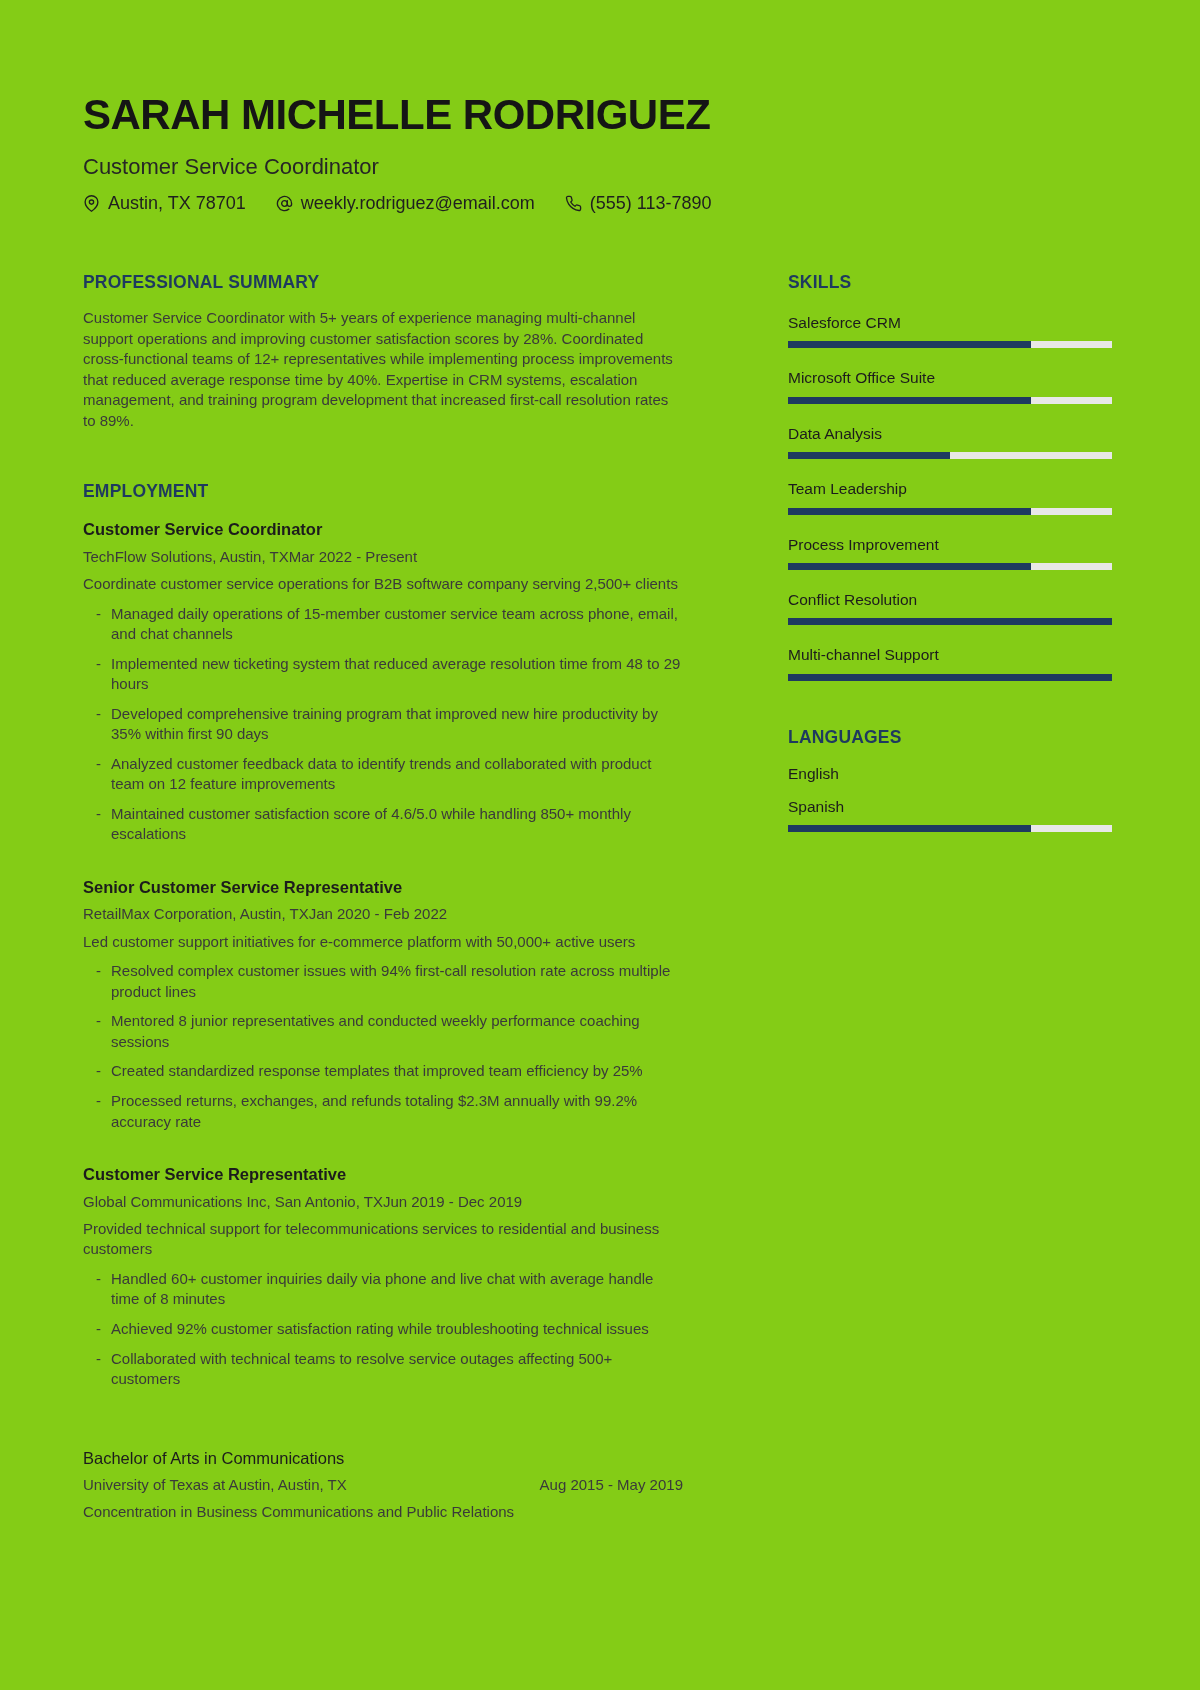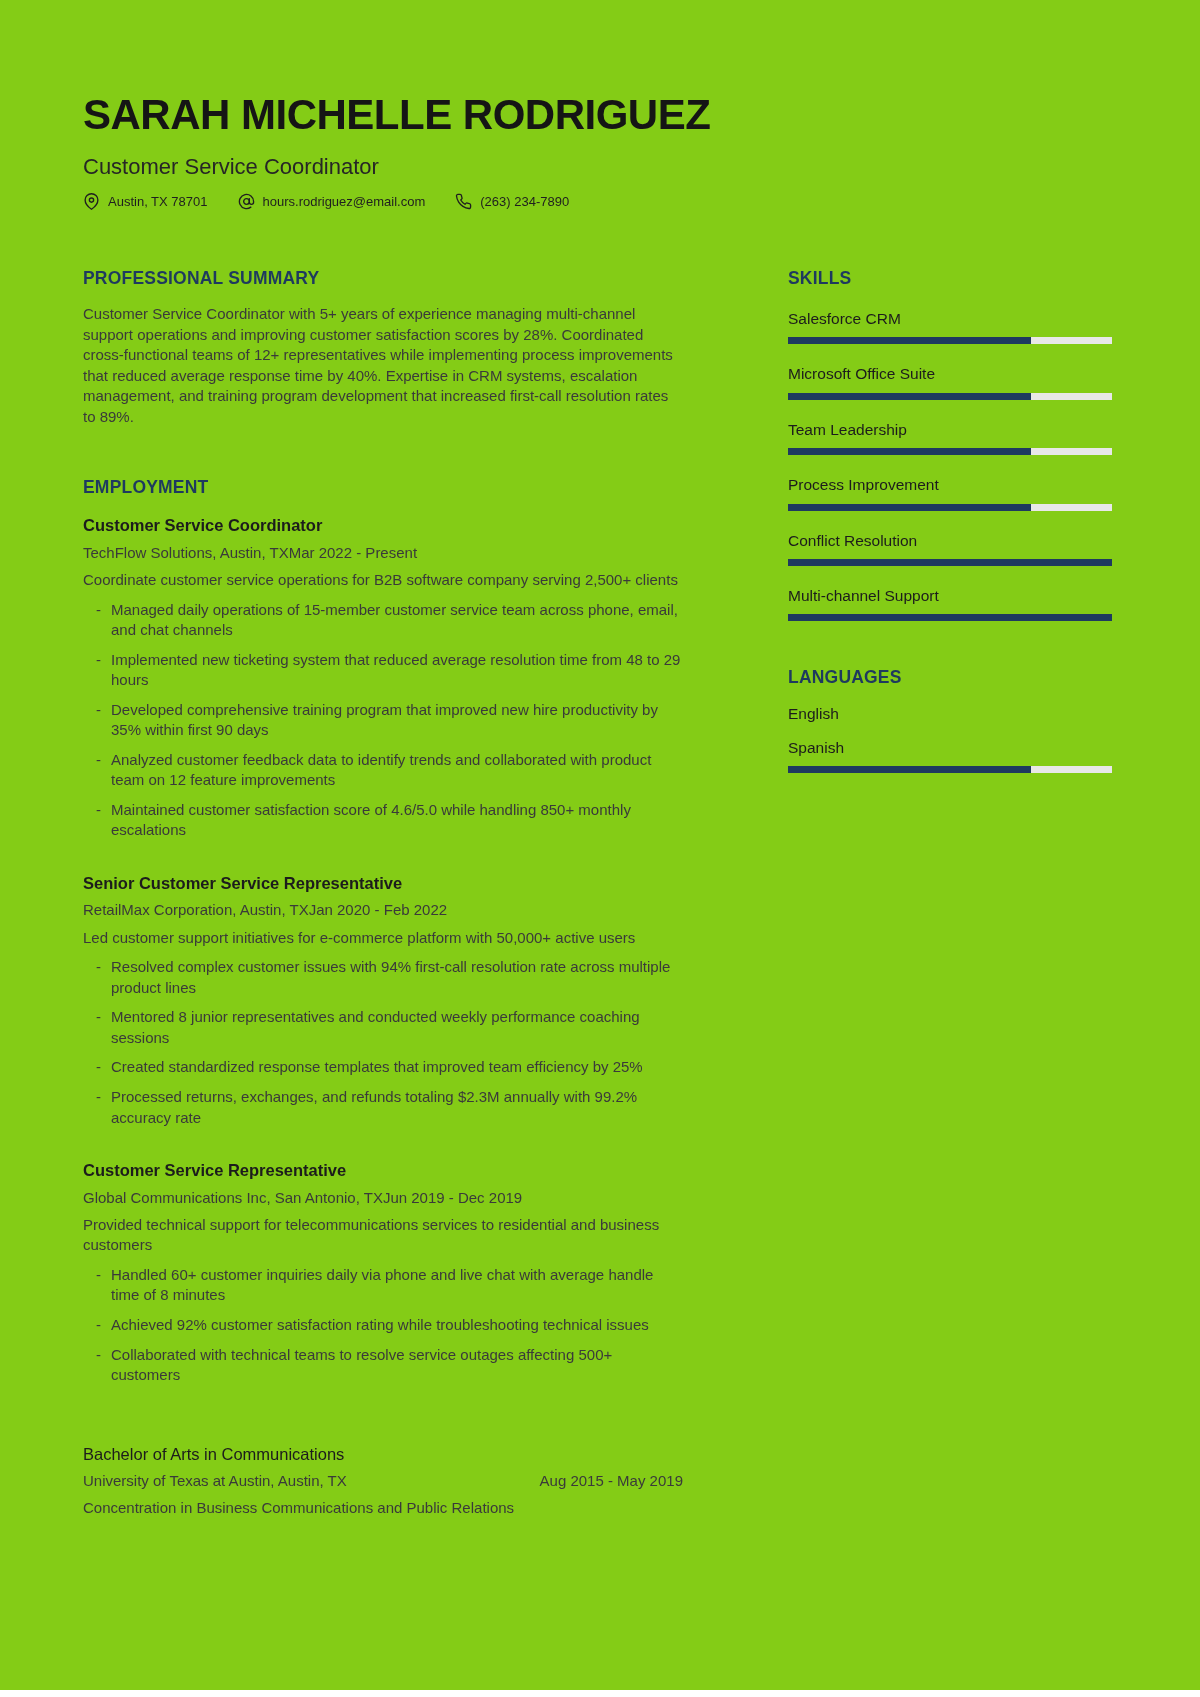--- a/index.html
+++ b/index.html
@@ -28,21 +28,21 @@
     font-size: 22px;
     font-weight: 400;
     color: #262626;
     line-height: 1.25;
   }
   .contact-row {
     margin-top: 13px;
     display: flex;
     align-items: center;
     gap: 30px;
-    font-size: 13px;
+    font-size: 18px;
     color: #1f1f1f;
   }
   .contact-item { display: flex; align-items: center; gap: 8px; }
   .cicon { width: 17px; height: 17px; display: inline-block; flex: 0 0 auto; color: #1f1f1f; }
   .cicon svg { width: 100%; height: 100%; display: block; }
 
   .content {
     display: flex;
     margin-top: 58px;
     padding: 0 88px 0 83px;
@@ -178,29 +178,29 @@
         </span>
         <span>Austin, TX 78701</span>
       </span>
       <span class="contact-item">
         <span class="cicon">
           <svg viewBox="0 0 24 24" fill="none" stroke="currentColor" stroke-width="1.9" stroke-linecap="round" stroke-linejoin="round">
               <circle cx="12" cy="12" r="4"></circle>
               <path d="M16 8v5a3 3 0 0 0 6 0v-1a10 10 0 1 0-3.92 7.94"></path>
             </svg>
         </span>
-        <span>hours.rodriguez@email.com</span>
+        <span>weekly.rodriguez@email.com</span>
       </span>
       <span class="contact-item">
         <span class="cicon">
           <svg viewBox="0 0 24 24" fill="none" stroke="currentColor" stroke-width="1.9" stroke-linecap="round" stroke-linejoin="round">
               <path d="M22 16.92v3a2 2 0 0 1-2.18 2 19.79 19.79 0 0 1-8.63-3.07 19.5 19.5 0 0 1-6-6 19.79 19.79 0 0 1-3.07-8.67A2 2 0 0 1 4.11 2h3a2 2 0 0 1 2 1.72c.12.96.37 1.9.72 2.81a2 2 0 0 1-.45 2.11L8.09 9.91a16 16 0 0 0 6 6l1.27-1.27a2 2 0 0 1 2.11-.45c.91.35 1.85.6 2.81.72A2 2 0 0 1 22 16.92z"></path>
             </svg>
         </span>
-        <span>(263) 234-7890</span>
+        <span>(555) 113-7890</span>
       </span>
     </div>
   </div>
 
   <div class="content">
 
     <div class="main-col">
 
       <section class="section-summary">
         <h2 class="section-heading">PROFESSIONAL SUMMARY</h2>
@@ -281,20 +281,26 @@
           </div>
 
 
           <div class="skill-item">
             <div class="skill-name">Microsoft Office Suite</div>
             <div class="bar-track">
                 <div class="bar-fill" style="width: 75%;"></div>
               </div>
           </div>
 
+          <div class="skill-item">
+            <div class="skill-name">Data Analysis</div>
+            <div class="bar-track">
+                <div class="bar-fill" style="width: 50%;"></div>
+              </div>
+          </div>
 
           <div class="skill-item">
             <div class="skill-name">Team Leadership</div>
             <div class="bar-track">
                 <div class="bar-fill" style="width: 75%;"></div>
               </div>
           </div>
 
           <div class="skill-item">
             <div class="skill-name">Process Improvement</div>

